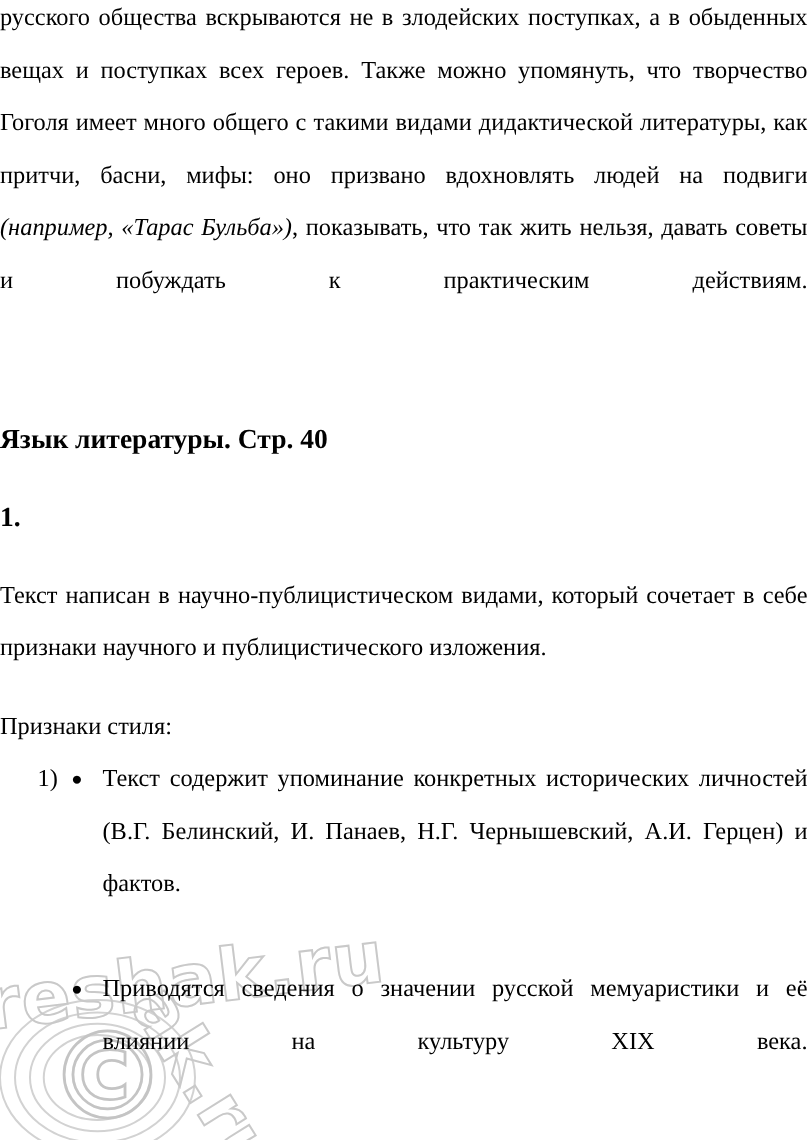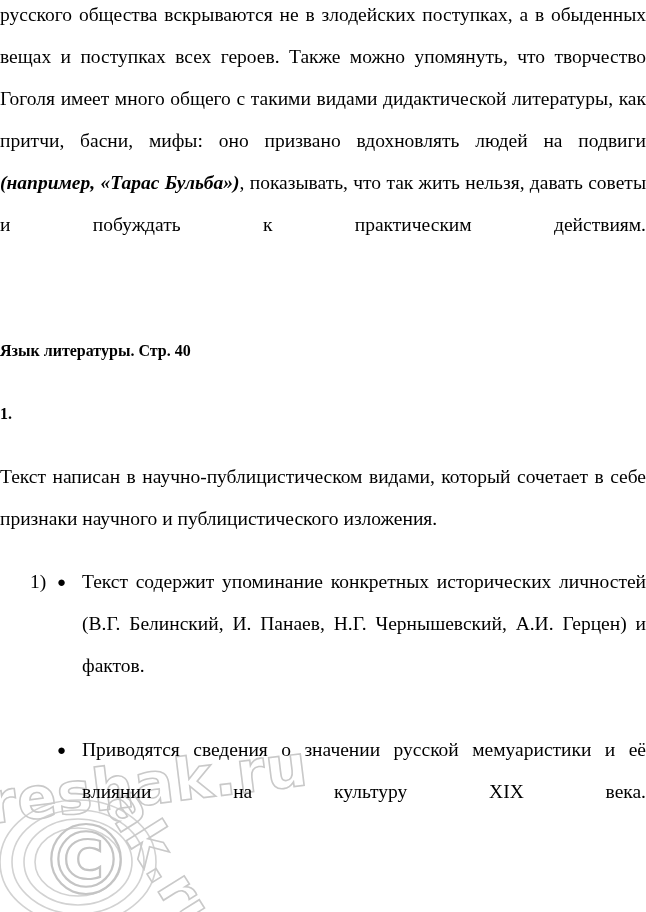--- a/index.html
+++ b/index.html
@@ -29,21 +29,21 @@
   .para {
     font-size: 19.5px;
     line-height: 42px;
     text-align: justify;
     text-justify: inter-word;
     margin: 0;
     padding: 0;
     hyphens: none;
   }
   .heading {
-    font-size: 16px;
+    font-size: 22px;
     line-height: 42px;
     font-weight: bold;
     margin: 0;
   }
   .spacer-para {
     height: 42px;
   }
   .spacer-half {
     height: 21px;
   }
@@ -90,21 +90,20 @@
     display: inline-block;
     width: 100%;
   }
   .para.justify-all::after {
     content: "";
     display: inline-block;
     width: 100%;
   }
   .ital {
     font-style: italic;
-    font-weight: bold;
   }
   
   #watermark {
     position: absolute;
     left: -14px;
     top: 752px;
     width: 230px;
     height: 185px;
     z-index: 1;
     pointer-events: none;
@@ -168,20 +167,21 @@
     <div class="spacer-half"></div>
 
     <p class="heading">1.</p>
 
     <div class="spacer-half"></div>
 
     <p class="para">Текст написан в научно-публицистическом видами, который сочетает в себе признаки научного и публицистического изложения.</p>
 
     <div class="spacer-half"></div>
 
+    <p class="para">Признаки стиля:</p>
 
     <ol class="numlist">
 
       <li class="numitem">
         <span class="marker">1)</span>
       </li>
       <ul class="bullist">
         <li class="bulitem">
           <span class="bullet">●</span>
           <span class="txt">Текст содержит упоминание конкретных исторических личностей (В.Г. Белинский, И. Панаев, Н.Г. Чернышевский, А.И. Герцен) и фактов.</span>

